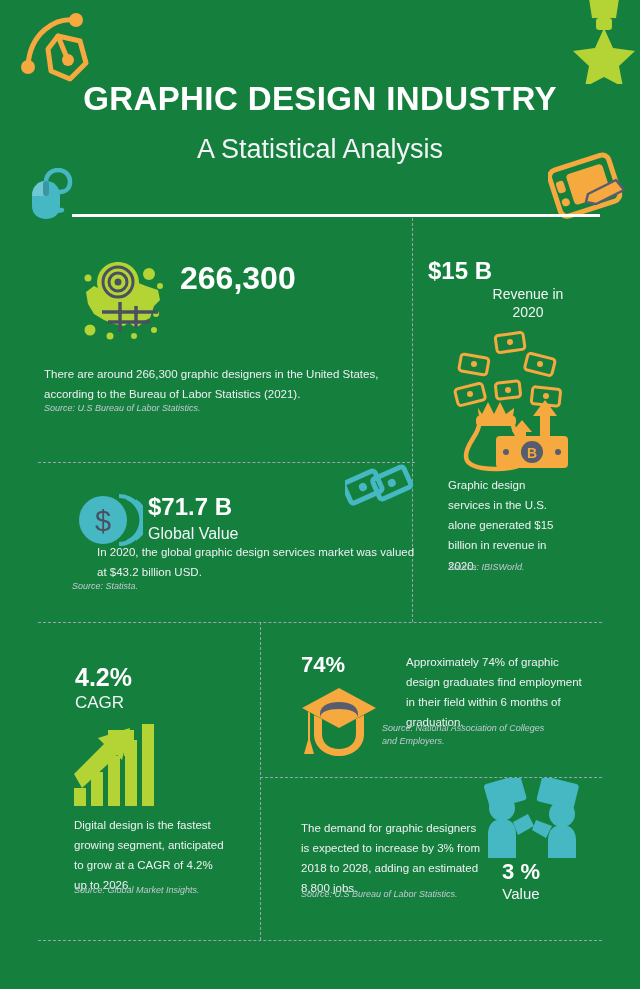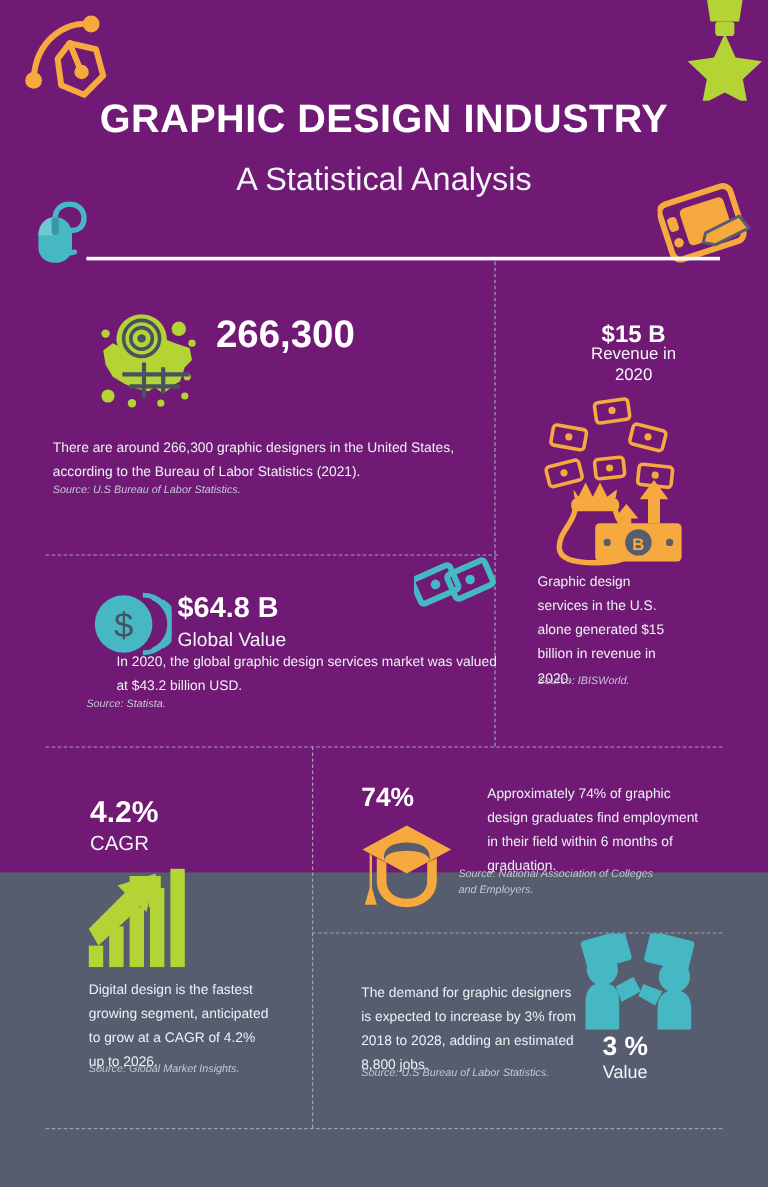--- a/index.html
+++ b/index.html
@@ -8,22 +8,22 @@
     width: 640px;
     height: 989px;
     background: #555d6e;
     font-family: "Liberation Sans", sans-serif;
     overflow: hidden;
   }
 
   #poster {
     position: relative;
     width: 640px;
-    height: 727px;
-    background: #701a75;
+    height: 989px;
+    background: #15803d;
     color: #ffffff;
   }
 
   
   .header-title {
     position: absolute;
     top: 80px; left: 0; width: 640px;
     text-align: center;
     font-size: 33px;
     font-weight: 700;
@@ -82,21 +82,21 @@
   }
 
   
   .b1-icon { position: absolute; left: 72px;  top: 256px; }
   .b1-num  { position: absolute; left: 180px; top: 262px; font-size: 32px; }
   .b1-lbl  { position: absolute; left: 180px; top: 300px; font-size: 15px; width: 200px; }
   .b1-body { position: absolute; left: 44px;  top: 364px; width: 340px; }
   .b1-src  { position: absolute; left: 44px;  top: 402px; width: 340px; }
 
   
-  .b2-num  { position: absolute; left: 428px; top: 258px; width: 200px; text-align: center; font-size: 20px; margin-top: 11px; }
+  .b2-num  { position: absolute; left: 428px; top: 258px; width: 200px; text-align: left; font-size: 24px; }
   .b2-lbl  { position: absolute; left: 428px; top: 286px; width: 200px; text-align: center; font-size: 14px; }
   .b2-icon { position: absolute; left: 452px; top: 330px; }
   .b2-body { position: absolute; left: 448px; top: 475px; width: 118px; }
   .b2-src  { position: absolute; left: 448px; top: 561px; width: 150px; }
 
   
   .b3-icon { position: absolute; left: 75px;  top: 492px; }
   .b3-num  { position: absolute; left: 148px; top: 494px; font-size: 24px; }
   .b3-lbl  { position: absolute; left: 148px; top: 524px; font-size: 16px; }
   .b3-body { position: absolute; left: 72px;  top: 542px; width: 320px; margin-left: 25px; }
@@ -260,21 +260,21 @@
   </div>
   <div class="b3-icon">
     <svg width="68" height="56" viewBox="0 0 68 56">
       <path d="M44 4 A24 24 0 0 1 44 52" fill="none" stroke="#45b8c4" stroke-width="4"></path>
       <path d="M52 6 A24 24 0 0 1 52 50" fill="none" stroke="#45b8c4" stroke-width="4"></path>
       <path d="M60 9 A22 22 0 0 1 60 47" fill="none" stroke="#45b8c4" stroke-width="4"></path>
       <circle cx="28" cy="28" r="24" fill="#45b8c4"></circle>
       <text x="28" y="39" font-size="29" font-weight="400" fill="#49505f" text-anchor="middle" font-family="Liberation Sans, sans-serif">$</text>
     </svg>
   </div>
-  <div class="b3-num big-num">$64.8 B</div>
+  <div class="b3-num big-num">$71.7 B</div>
   <div class="b3-lbl sub-label">Global Value</div>
   <div class="b3-body body-txt">In 2020, the global graphic design services market was valued at $43.2 billion USD.</div>
   <div class="b3-src src-txt">Source: Statista.</div>
 
   <div class="b4-num big-num">4.2%</div>
   <div class="b4-lbl sub-label">CAGR</div>
   <div class="b4-icon">
     <svg width="92" height="92" viewBox="0 0 92 92">
       <g fill="#b4d335">
         <rect x="2" y="74" width="12" height="18"></rect>

